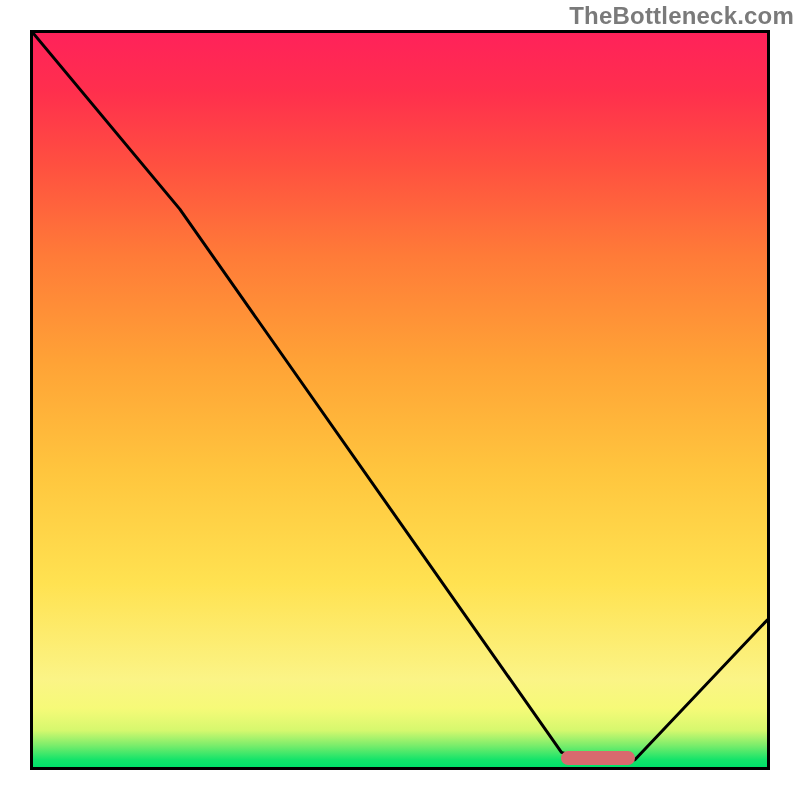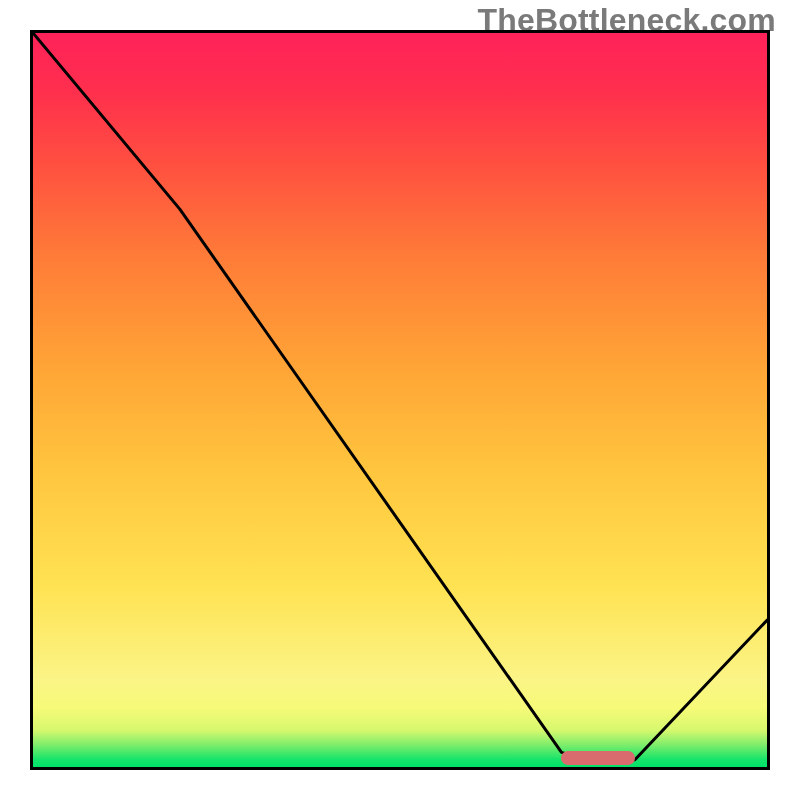--- a/index.html
+++ b/index.html
@@ -13,22 +13,22 @@
   }
   .stage {
     position: relative;
     width: 800px;
     height: 800px;
     background: #fff;
   }
   .watermark {
     position: absolute;
     top: 2px;
-    right: 24px;
-    font-size: 32px;
+    right: 6px;
+    font-size: 24px;
     font-weight: 600;
     color: #7a7a7a;
     letter-spacing: 0.2px;
     user-select: none;
   }
   .plot-border {
     position: absolute;
     left: 30px;
     top: 30px;
     width: 740px;

